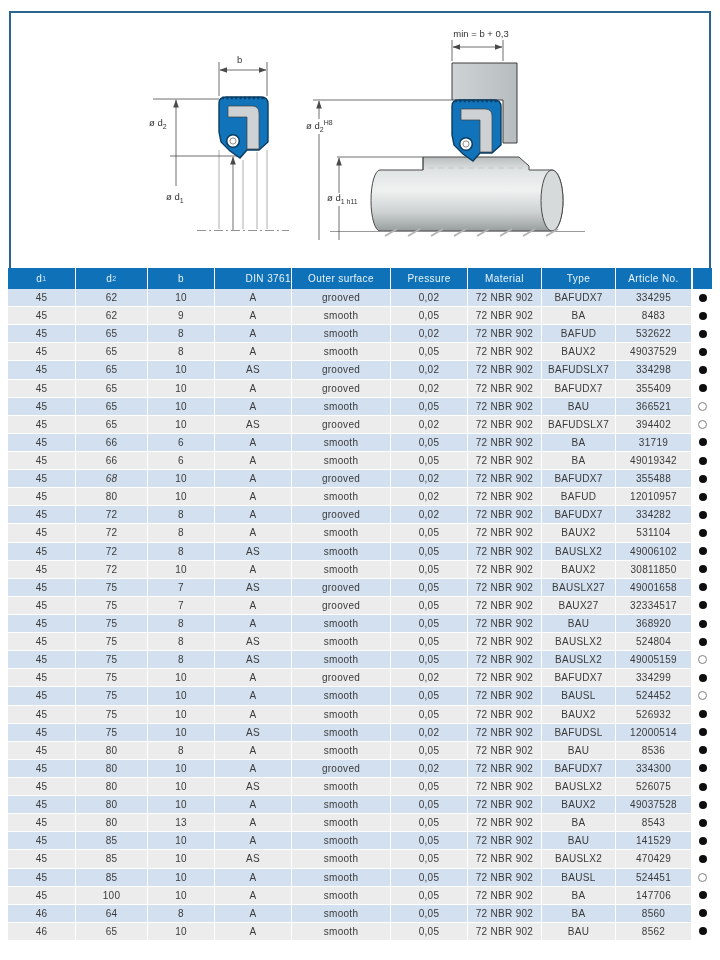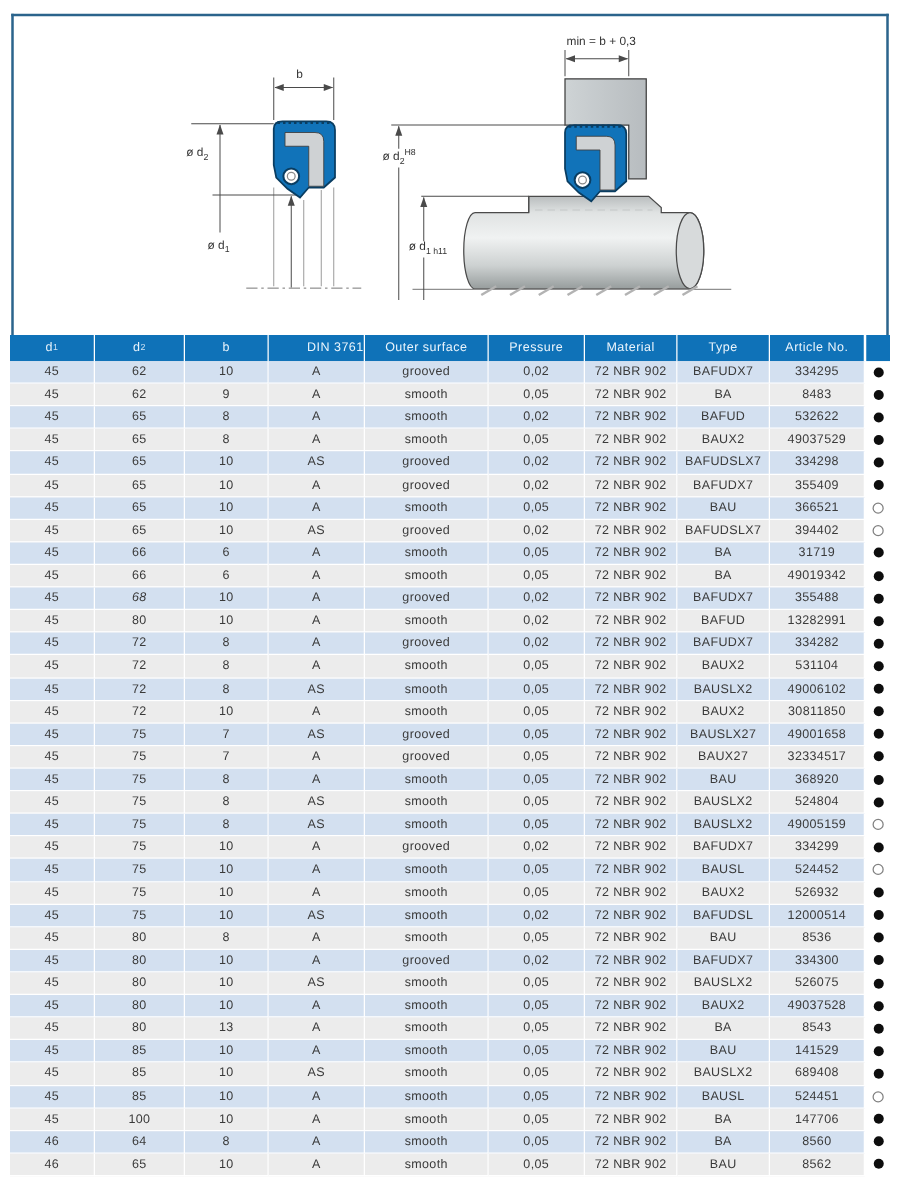--- a/index.html
+++ b/index.html
@@ -340,21 +340,21 @@
       </div>
       <div class="trow stripe-gray">
         <div class="cell" style="width: 68px;">45</div>
         <div class="cell" style="width: 72px;">80</div>
         <div class="cell" style="width: 67px;">10</div>
         <div class="cell" style="width: 77px;">A</div>
         <div class="cell" style="width: 99px;">smooth</div>
         <div class="cell" style="width: 77px;">0,02</div>
         <div class="cell" style="width: 74px;">72 NBR 902</div>
         <div class="cell" style="width: 74px;">BAFUD</div>
-        <div class="cell" style="width: 76px;">13282991</div>
+        <div class="cell" style="width: 76px;">12010957</div>
         <div class="cell dotcell" style="width: 20px;">
           <span class="dot-filled"></span>
         </div>
       </div>
       <div class="trow stripe-blue">
         <div class="cell" style="width: 68px;">45</div>
         <div class="cell" style="width: 72px;">72</div>
         <div class="cell" style="width: 67px;">8</div>
         <div class="cell" style="width: 77px;">A</div>
         <div class="cell" style="width: 99px;">grooved</div>
@@ -620,21 +620,21 @@
       </div>
       <div class="trow stripe-gray">
         <div class="cell" style="width: 68px;">45</div>
         <div class="cell" style="width: 72px;">85</div>
         <div class="cell" style="width: 67px;">10</div>
         <div class="cell" style="width: 77px;">AS</div>
         <div class="cell" style="width: 99px;">smooth</div>
         <div class="cell" style="width: 77px;">0,05</div>
         <div class="cell" style="width: 74px;">72 NBR 902</div>
         <div class="cell" style="width: 74px;">BAUSLX2</div>
-        <div class="cell" style="width: 76px;">689408</div>
+        <div class="cell" style="width: 76px;">470429</div>
         <div class="cell dotcell" style="width: 20px;">
           <span class="dot-filled"></span>
         </div>
       </div>
       <div class="trow stripe-blue">
         <div class="cell" style="width: 68px;">45</div>
         <div class="cell" style="width: 72px;">85</div>
         <div class="cell" style="width: 67px;">10</div>
         <div class="cell" style="width: 77px;">A</div>
         <div class="cell" style="width: 99px;">smooth</div>

